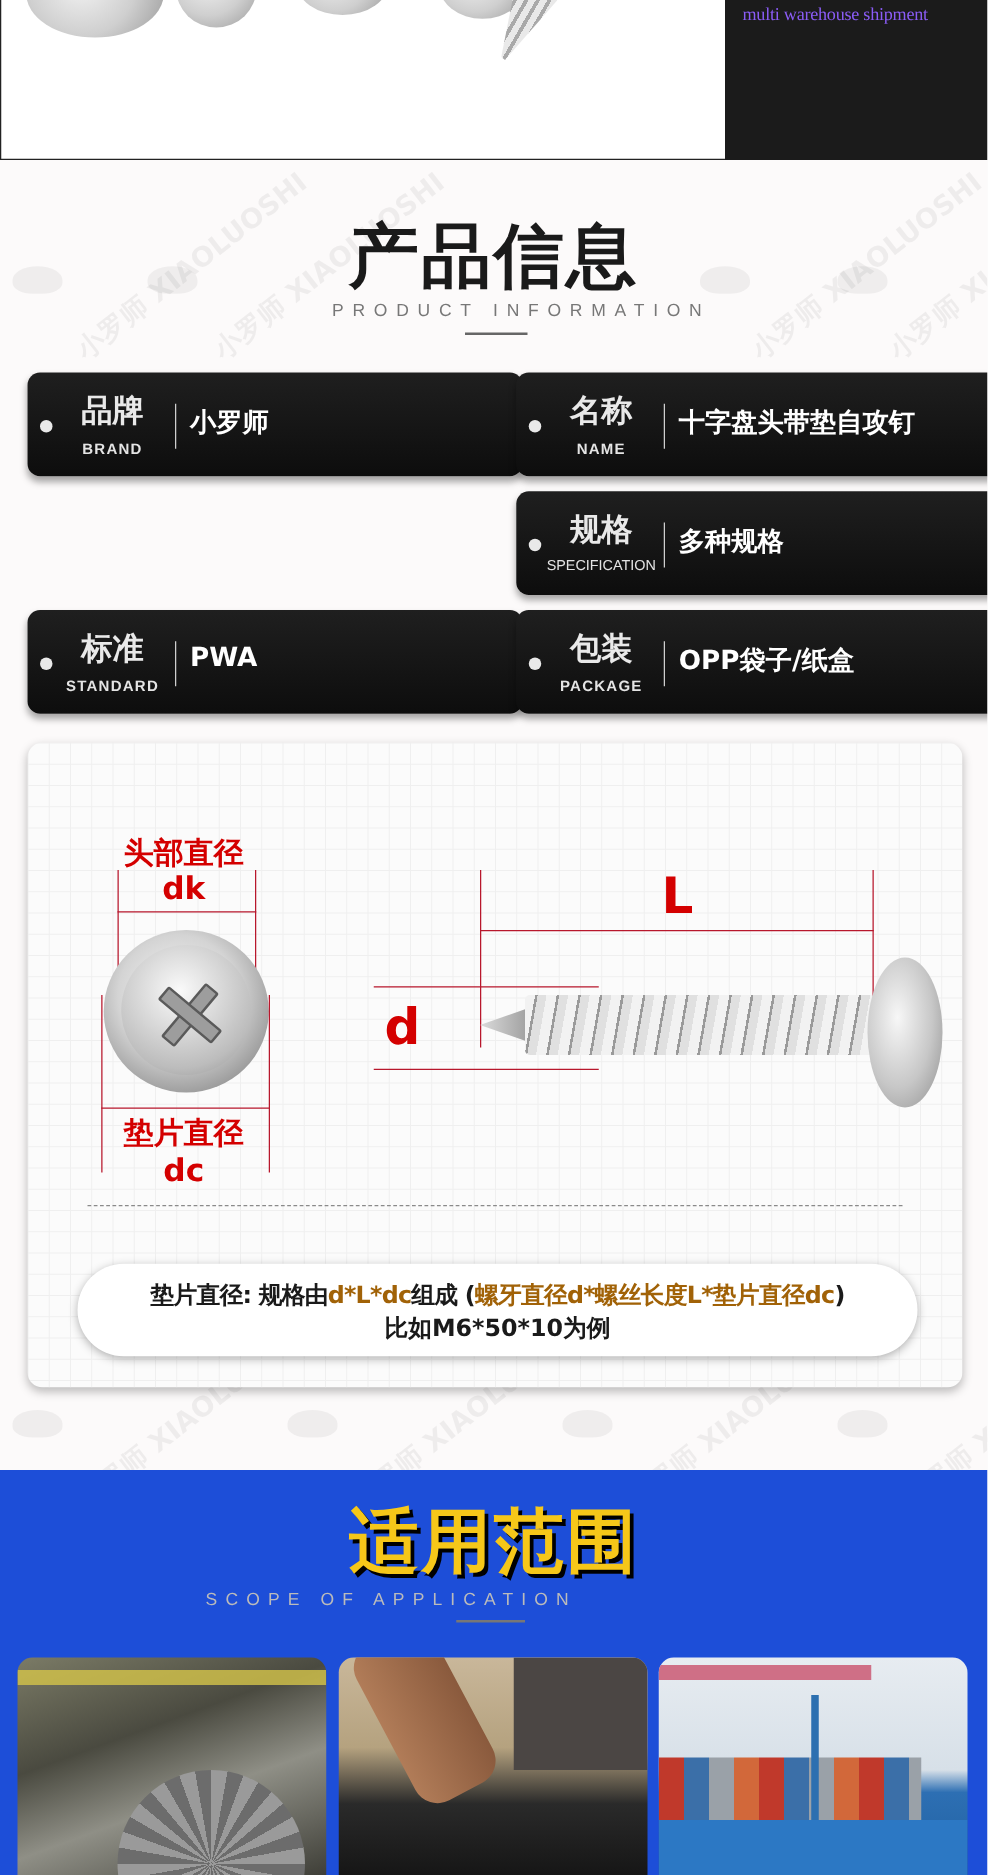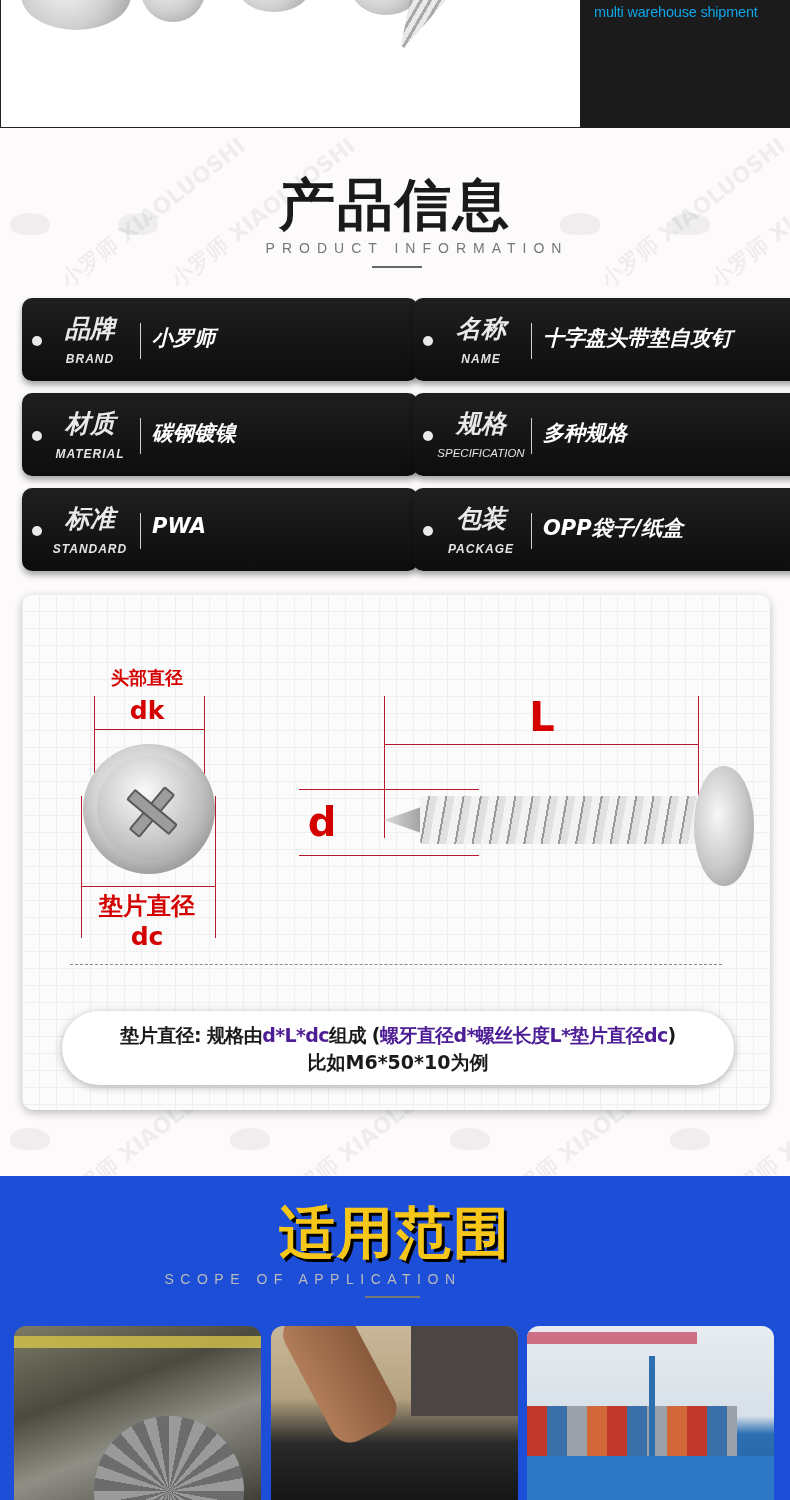--- a/index.html
+++ b/index.html
@@ -6,46 +6,46 @@
   html, body { width: 790px; height: 1500px; overflow: hidden; background: #fdfbfb; }
   body { font-family: "DejaVu Sans", "Liberation Sans", sans-serif; position: relative; }
 
   
   .top-banner { position: absolute; left: 0; top: 0; width: 790px; height: 128px; background: #fff; }
   .top-photo { position: absolute; left: 0; top: 0; width: 580px; height: 128px; background: #fff; border-left: 1px solid #222; border-bottom: 1px solid #222; overflow: hidden; }
   .top-photo .bolt { position: absolute; border-radius: 50%; background: radial-gradient(circle at 40% 35%, #f4f4f4 0%, #cfcfcf 55%, #9a9a9a 100%); }
   .top-photo .screw-tip { position: absolute; left: 258px; top: 0; width: 60px; height: 48px;
      background: repeating-linear-gradient(120deg, #e9e9e9 0 5px, #a9a9a9 5px 8px); clip-path: polygon(40% 0, 100% 0, 30% 100%, 25% 95%); }
   .top-side { position: absolute; left: 580px; top: 0; width: 210px; height: 128px; background: #1b1b1b; }
-  .top-side .tagline { position: absolute; left: 14px; top: 4px; color: #0ea5e9; font-family: Liberation Sans, sans-serif; font-size: 14.5px; letter-spacing: -0.2px; }
+  .top-side .tagline { position: absolute; left: 14px; top: 4px; color: #8b5cf6; font-family: Liberation Serif, serif; font-size: 14.5px; letter-spacing: -0.2px; }
 
   
   .info-section { position: absolute; left: 0; top: 128px; width: 790px; height: 1048px; background: #fcfafa; overflow: hidden; }
   .wm { position: absolute; color: rgba(0,0,0,0.055); font-weight: bold; font-size: 22px; transform: rotate(-38deg); white-space: nowrap; pointer-events: none; }
   .wm-bolt { position: absolute; width: 40px; height: 22px; border-radius: 50% 50% 40% 40%; background: rgba(0,0,0,0.05); pointer-events: none; }
 
   .sec-title { position: absolute; left: 0; width: 790px; text-align: center; font-family: "DejaVu Sans", sans-serif; font-weight: bold; }
   .info-title { top: 40px; font-size: 56px; color: #1a1a1a; letter-spacing: 2px; }
   .info-sub { top: 112px; font-size: 14px; color: #777; letter-spacing: 7px; font-weight: normal; font-family: "Liberation Sans", sans-serif; padding-left: 44px; }
   .info-underline { position: absolute; left: 372px; top: 138px; width: 50px; height: 2px; background: #666; }
 
   
-  .tag { position: absolute; width: 396px; height: 83px; background: linear-gradient(180deg, #1f1f1f, #0d0d0d); border-radius: 10px; box-shadow: 0 4px 6px rgba(0,0,0,0.35); color: #fff; font-style: italic; }
+  .tag { position: absolute; width: 396px; height: 83px; background: linear-gradient(180deg, #1f1f1f, #0d0d0d); border-radius: 10px; box-shadow: 0 4px 6px rgba(0,0,0,0.35); color: #fff; }
   .tag .hole { position: absolute; left: 10px; top: 38px; width: 10px; height: 10px; border-radius: 50%; background: #e9e9e9; }
   .tag .lbl-zh { position: absolute; left: 22px; width: 92px; text-align: center; top: 14px; font-size: 25px; color: #e9e9e9; font-weight: bold; }
   .tag .lbl-en { position: absolute; left: 22px; width: 92px; text-align: center; top: 54px; font-size: 12px; color: #e4e4e4; letter-spacing: 1px; font-family: "Liberation Sans", sans-serif; font-weight: bold; }
   .tag .lbl-en.small { letter-spacing: 0; font-size: 11.5px; font-weight: normal; }
   .tag .sep { position: absolute; left: 118px; top: 25px; width: 1px; height: 36px; background: #cfcfcf; }
   .tag .val { position: absolute; left: 130px; top: 26px; font-size: 21px; color: #fff; font-weight: bold; white-space: nowrap; }
 
   
   .diagram-card { position: absolute; left: 22px; top: 466px; width: 748px; height: 516px; border-radius: 12px; background-color: #fbfbfb;
      background-image: linear-gradient(#efefef 1px, transparent 1px), linear-gradient(90deg, #efefef 1px, transparent 1px);
      background-size: 17px 17px; box-shadow: 0 3px 8px rgba(0,0,0,0.25); overflow: hidden; }
-  .red { color: #4c1d95; }
+  .red { color: #a16207; }
   .rline { position: absolute; background: #b8172c; }
   .dlabel { position: absolute; font-weight: bold; color: #d40000; text-align: center; }
   .head-view { position: absolute; left: 61px; top: 150px; width: 132px; height: 130px; border-radius: 50%;
      background: radial-gradient(circle at 45% 40%, #f7f7f7 0%, #d4d4d4 45%, #9c9c9c 75%, #cfcfcf 90%, #8a8a8a 100%); }
   .head-view .inner { position: absolute; left: 14px; top: 12px; width: 104px; height: 104px; border-radius: 50%; background: radial-gradient(circle at 45% 35%, #fafafa, #bcbcbc 70%, #8e8e8e 100%); }
   .head-view .cross1, .head-view .cross2 { position: absolute; left: 48px; top: 28px; width: 14px; height: 56px; background: #9d9d9d; border: 2px solid #5a5a5a; border-radius: 2px; transform: rotate(40deg); }
   .head-view .cross2 { transform: rotate(-50deg); }
   .screw-side { position: absolute; left: 105px; top: 184px; width: 310px; height: 60px; }
   .screw-side .shank { position: absolute; left: 36px; top: 6px; width: 280px; height: 48px;
      background: repeating-linear-gradient(100deg, #f2f2f2 0 8px, #9a9a9a 8px 10px, #e0e0e0 10px 17px), linear-gradient(#ddd, #888); border-radius: 4px; }
@@ -122,27 +122,20 @@
     <div class="sep"></div>
     <div class="val">小罗师</div>
   </div>
   <div class="tag" style="left:413px;top:170px;padding-left:40px;">
     <div class="hole"></div>
     <div class="lbl-zh">名称</div>
     <div class="lbl-en">NAME</div>
     <div class="sep"></div>
     <div class="val">十字盘头带垫自攻钉</div>
   </div>
-  <div class="tag" style="left:22px;top:265px;">
-    <div class="hole"></div>
-    <div class="lbl-zh">材质</div>
-    <div class="lbl-en">MATERIAL</div>
-    <div class="sep"></div>
-    <div class="val">碳钢镀镍</div>
-  </div>
   <div class="tag" style="left:413px;top:265px;">
     <div class="hole"></div>
     <div class="lbl-zh">规格</div>
     <div class="lbl-en small">SPECIFICATION</div>
     <div class="sep"></div>
     <div class="val">多种规格</div>
   </div>
   <div class="tag" style="left:22px;top:360px;">
     <div class="hole"></div>
     <div class="lbl-zh">标准</div>
@@ -153,21 +146,21 @@
   <div class="tag" style="left:413px;top:360px;padding-left:15px;">
     <div class="hole"></div>
     <div class="lbl-zh">包装</div>
     <div class="lbl-en">PACKAGE</div>
     <div class="sep"></div>
     <div class="val">OPP袋子/纸盒</div>
   </div>
 
   <div class="diagram-card">
 
-    <div class="dlabel" style="left:60px;top:72px;width:130px;font-size:18px;">头部直径</div>
+    <div class="dlabel" style="left:60px;top:72px;width:130px;font-size:24px;">头部直径</div>
     <div class="dlabel" style="left:60px;top:102px;width:130px;font-size:25px;">dk</div>
     <div class="rline" style="left:72px;top:102px;width:1px;height:132px;"></div>
     <div class="rline" style="left:182px;top:102px;width:1px;height:132px;"></div>
     <div class="rline" style="left:72px;top:135px;width:111px;height:1px;"></div>
 
     <div class="head-view">
       <div class="inner">
         <div class="cross1"></div>
         <div class="cross2"></div>
       </div>

